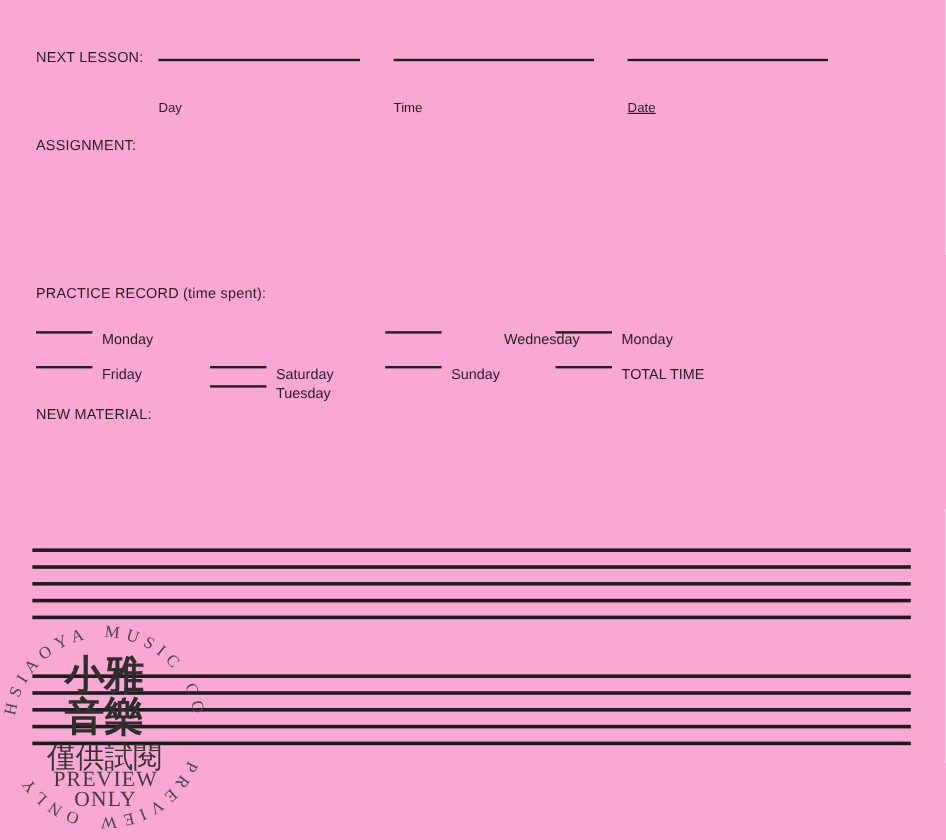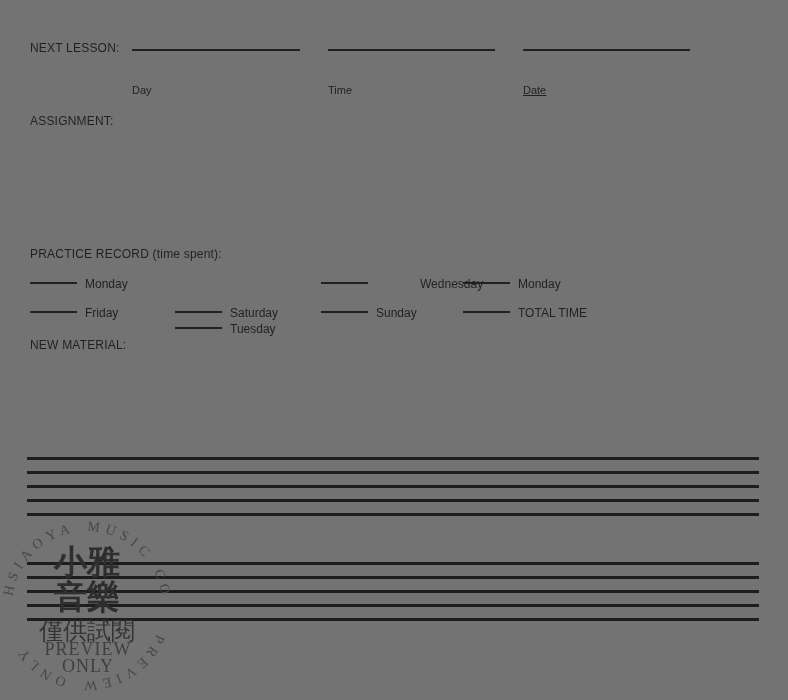--- a/index.html
+++ b/index.html
@@ -1,32 +1,32 @@
 <!DOCTYPE html>
 <html><head>
 <meta charset="utf-8">
 <style>
   html,body { margin:0; padding:0; background:#ffffff; }
   .page {
     position:relative; width:788px; height:700px; overflow:hidden;
-    background:#737373; color:#231f20;
+    background:#f9a8d4; color:#231f20;
     font-family:"Liberation Sans", sans-serif;
   }
   .label {
     position:absolute; font-size:12px; color:#231f20;
     white-space:nowrap; letter-spacing:0.2px;
   }
   .blank {
     position:absolute; height:0; border-bottom:2px solid #231f20;
   }
   .caption {
     position:absolute; font-size:11px; color:#231f20; text-align:left;margin-top:28px;
   }
   .pcell {
-    position:absolute; display:flex; align-items:center; height:15px;
+    position:absolute; display:flex; align-items:flex-start; height:15px;
   }
   .pline {
     display:inline-block; width:47px; height:0;
     border-bottom:2px solid #231f20; margin-bottom:1px;
   }
   .plabel {
     font-size:12px; margin-left:8px; white-space:nowrap;
   }
   .staffline {
     position:absolute; left:27px; width:732px; height:2.5px; background:#1d1d1d;
@@ -60,21 +60,21 @@
   <span class="caption" style="left:132px; top:56px; width:168px;">Day</span>
 
   <div class="blank" style="left:328px; top:49px; width:167px;"></div>
   <span class="caption" style="left:328px; top:56px; width:167px;">Time</span>
 
   <div class="blank" style="left:523px; top:49px; width:167px;"></div>
   <span class="caption" style="left:523px; top:56px; width:167px;text-decoration:underline;">Date</span>
 
   <span class="label" style="left:30px; top:78px;margin-top:36px;">ASSIGNMENT:</span>
 
-  <span class="label" style="left:30px; top:247px;text-align:center;">PRACTICE RECORD (time spent):</span>
+  <span class="label" style="left:30px; top:237px;text-align:center;">PRACTICE RECORD (time spent):</span>
 
   <div class="pcell" style="left:30px; top:276px;">
     <span class="pline"></span>
     <span class="plabel">Monday</span>
   </div>
   <div class="pcell" style="left:175px; top:276px;margin-top:45px;">
     <span class="pline"></span>
     <span class="plabel">Tuesday</span>
   </div>
   <div class="pcell" style="left:321px; top:276px;gap:44px;">

